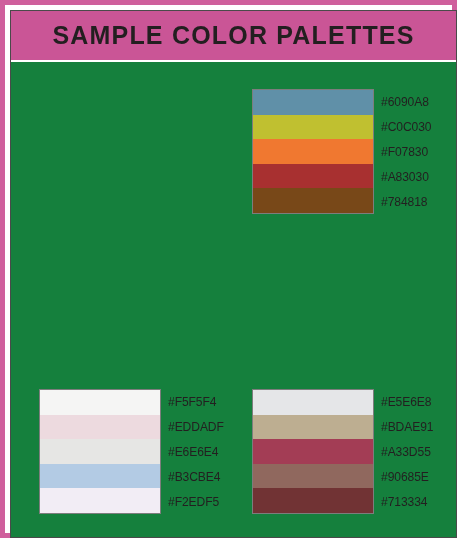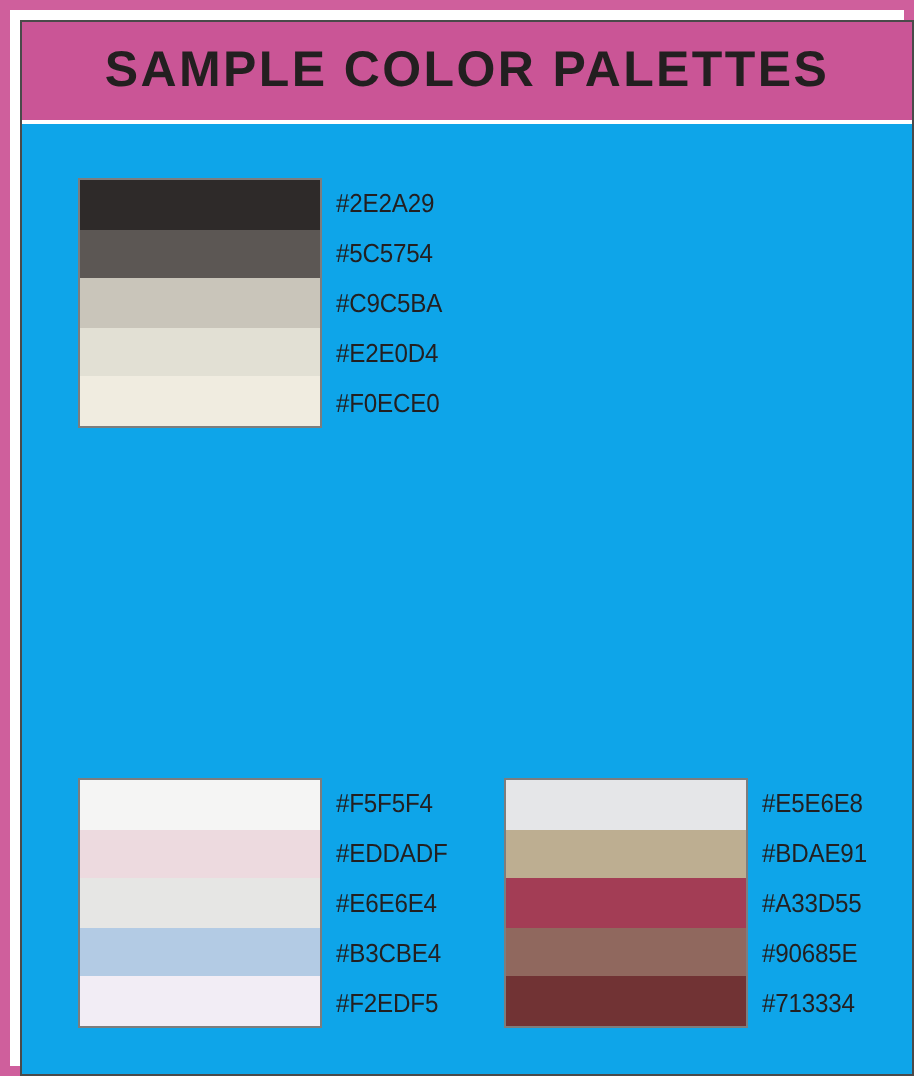--- a/index.html
+++ b/index.html
@@ -26,21 +26,21 @@
     background: #ffffff;
   }
   .page-inner {
     position: absolute;
     left: 5px;
     top: 5px;
     width: 447px;
     height: 528px;
     box-sizing: border-box;
     border: 1px solid #4a4a4a;
-    background: #0ea5e9;
+    background: #15803d;
   }
 
   
   .header-banner {
     position: absolute;
     left: 0px;
     top: 0px;
     width: 445px;
     height: 51px;
     background: #CA5596;
@@ -120,37 +120,37 @@
 
 <div class="page-frame" style="border-color: rgb(207, 95, 156);">
   <div class="page-inner" style="border-color: rgb(74, 74, 74);">
 
     <div class="header-banner" style="background: rgb(202, 85, 150);">
       <div class="header-title" style="color: rgb(35, 31, 32);">SAMPLE COLOR PALETTES</div>
     </div>
 
     <div class="palette-area">
 
-      <div class="palette-group col-left row-1">
+
+      <div class="palette-group col-right row-1">
         <div class="swatch-stack">
-          <div class="swatch" style="background: rgb(46, 42, 41);"></div>
-          <div class="swatch" style="background: rgb(92, 87, 84);"></div>
-          <div class="swatch" style="background: rgb(201, 197, 186);"></div>
-          <div class="swatch" style="background: rgb(226, 224, 212);"></div>
-          <div class="swatch" style="background: rgb(240, 236, 224);"></div>
+          <div class="swatch" style="background: rgb(96, 144, 168);"></div>
+          <div class="swatch" style="background: rgb(192, 192, 48);"></div>
+          <div class="swatch" style="background: rgb(240, 120, 48);"></div>
+          <div class="swatch" style="background: rgb(168, 48, 48);"></div>
+          <div class="swatch" style="background: rgb(120, 72, 24);"></div>
         </div>
         <div class="label-stack">
-          <div class="swatch-label">#2E2A29</div>
-          <div class="swatch-label">#5C5754</div>
-          <div class="swatch-label">#C9C5BA</div>
-          <div class="swatch-label">#E2E0D4</div>
-          <div class="swatch-label">#F0ECE0</div>
+          <div class="swatch-label">#6090A8</div>
+          <div class="swatch-label">#C0C030</div>
+          <div class="swatch-label">#F07830</div>
+          <div class="swatch-label">#A83030</div>
+          <div class="swatch-label">#784818</div>
         </div>
       </div>
-
 
 
 
       <div class="palette-group col-left row-3">
         <div class="swatch-stack">
           <div class="swatch" style="background: rgb(245, 245, 244);"></div>
           <div class="swatch" style="background: rgb(237, 218, 223);"></div>
           <div class="swatch" style="background: rgb(230, 230, 228);"></div>
           <div class="swatch" style="background: rgb(179, 203, 228);"></div>
           <div class="swatch" style="background: rgb(242, 237, 245);"></div>

